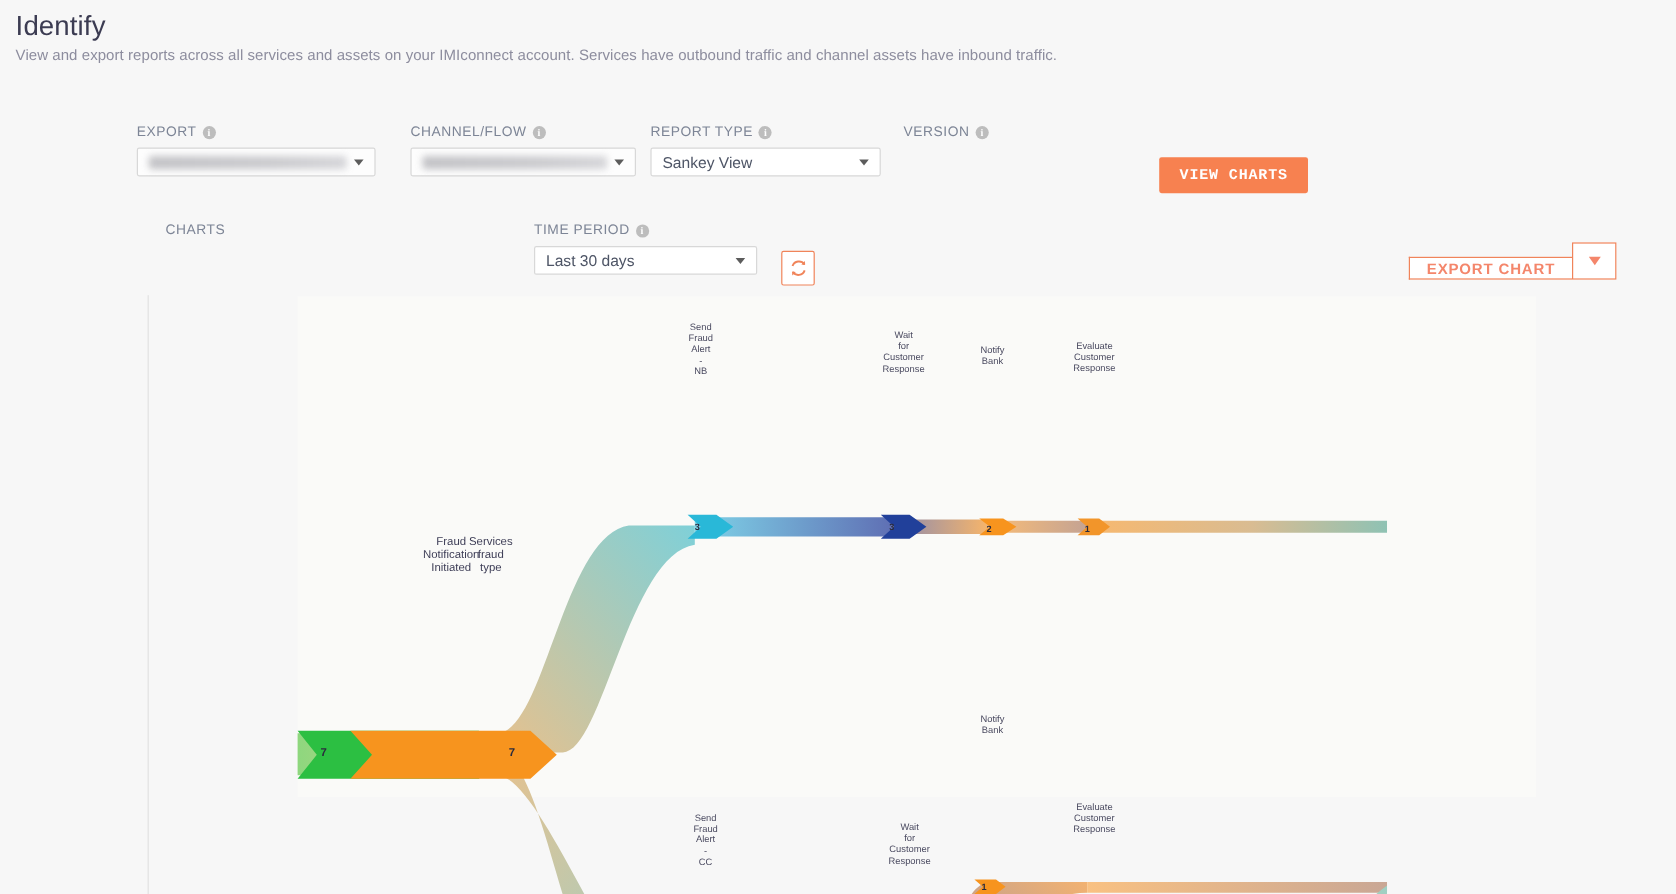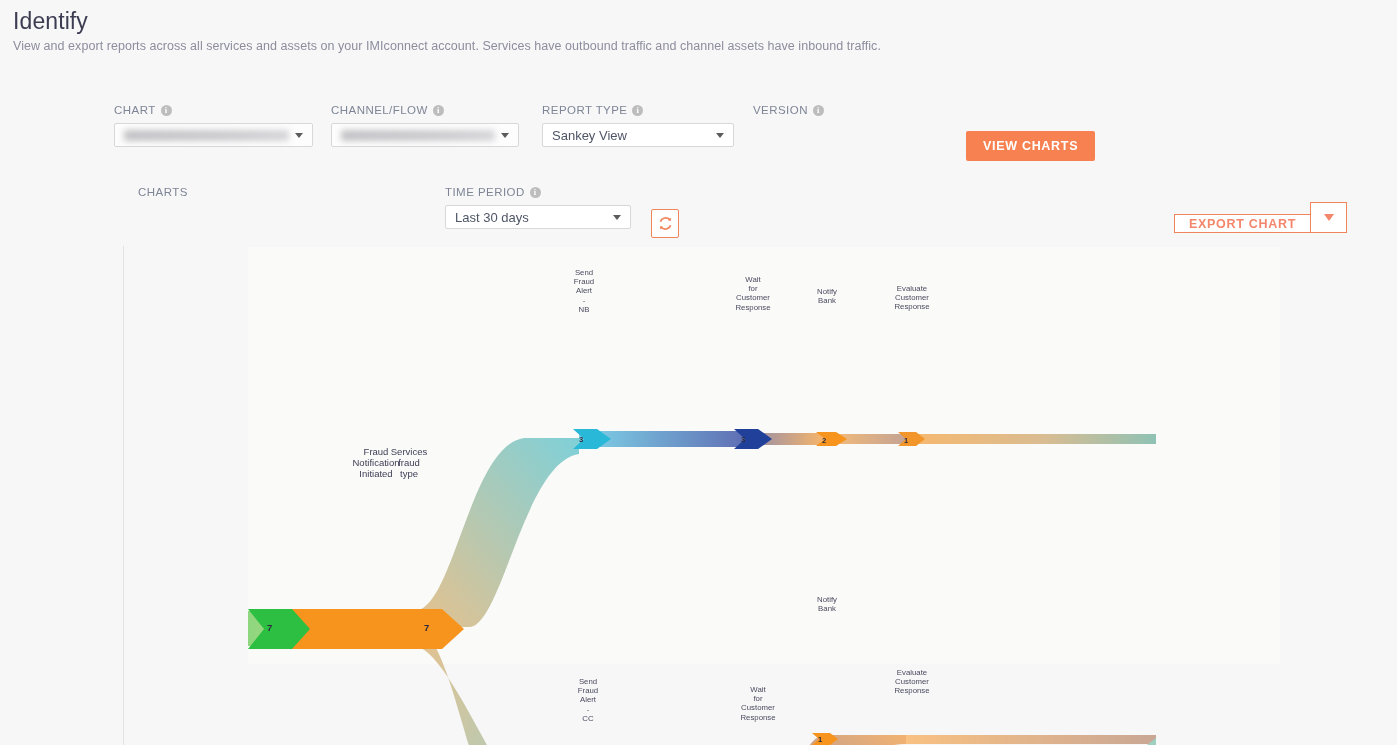--- a/index.html
+++ b/index.html
@@ -51,30 +51,30 @@
     border-top: 5.5px solid #5c5c5c;
   }
   .select.blurred .val {
     color: transparent; background: linear-gradient(90deg,#b9b9bd,#c2c2c6 60%,#cfcfd3);
     height: 11px; width: 78%; border-radius: 2px;
     filter: blur(3.2px); opacity: .85;
   }
   .select.blurred { background: #fdfdfd; }
 
   #f-entity { left: 114px; top: 0; width: 199px; }
-  #f-channel { left: 331px; top: 0; width: 188px; }
+  #f-channel { left: 342px; top: 0; width: 188px; }
   #f-report { left: 542px; top: 0; width: 192px; }
   #f-version { left: 753px; top: 0; width: 192px; }
 
   .btn-primary {
     position: absolute; left: 966px; top: 131px;
     height: 30px; padding: 0 17px; background: #f78150;
     color: #fff; border: none; border-radius: 2px;
     font-size: 12.5px; font-weight: bold; letter-spacing: .7px;
-    font-family: Liberation Sans, sans-serif; cursor: pointer;
+    font-family: Liberation Mono, monospace; cursor: pointer;
     display: flex; align-items: center; justify-content: center;
   }
 
   
   .row2 { position: absolute; left: 0; top: 186px; width: 1397px; height: 56px; }
   #f-charts { left: 138px; top: 0; width: 288px; }
   #f-time { left: 445px; top: 0; width: 186px; }
   .refresh-btn {
     position: absolute; left: 651px; top: 209px;
     width: 28px; height: 29px; background: #fff;
@@ -140,21 +140,21 @@
 
 <div class="page">
 
   <div class="page-title">Identify</div>
   <div class="page-sub">View and export reports across all services and assets on your IMIconnect account. Services have outbound traffic and channel assets have inbound traffic.</div>
 
   <div class="filters">
 
     <div class="field" id="f-entity">
       <div class="fl-label">
-        <span>CHART</span>
+        <span>EXPORT</span>
         <i class="info-i">i</i>
       </div>
       <div class="select blurred">
         <span class="val"></span>
         <span class="caret"></span>
       </div>
     </div>
 
     <div class="field" id="f-channel">
       <div class="fl-label">

